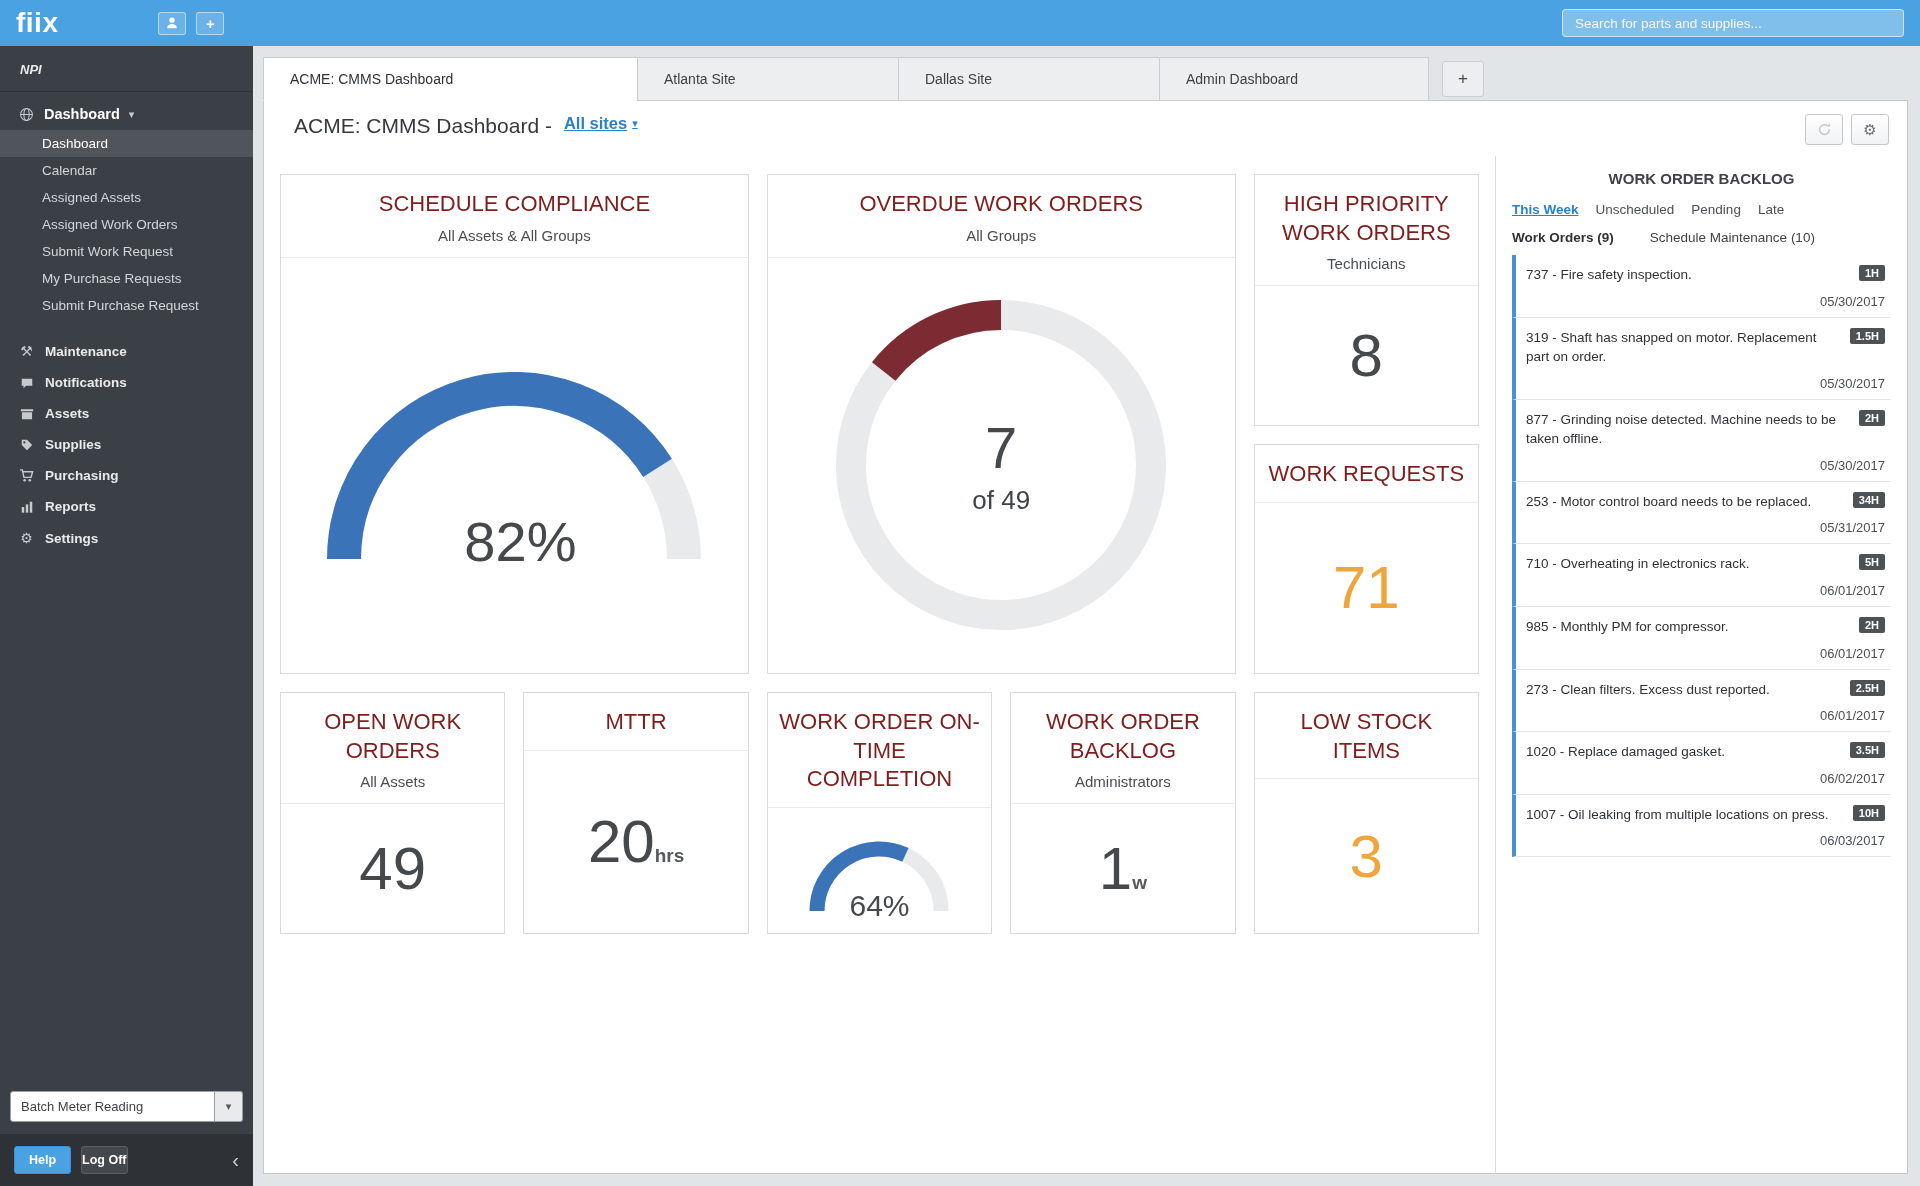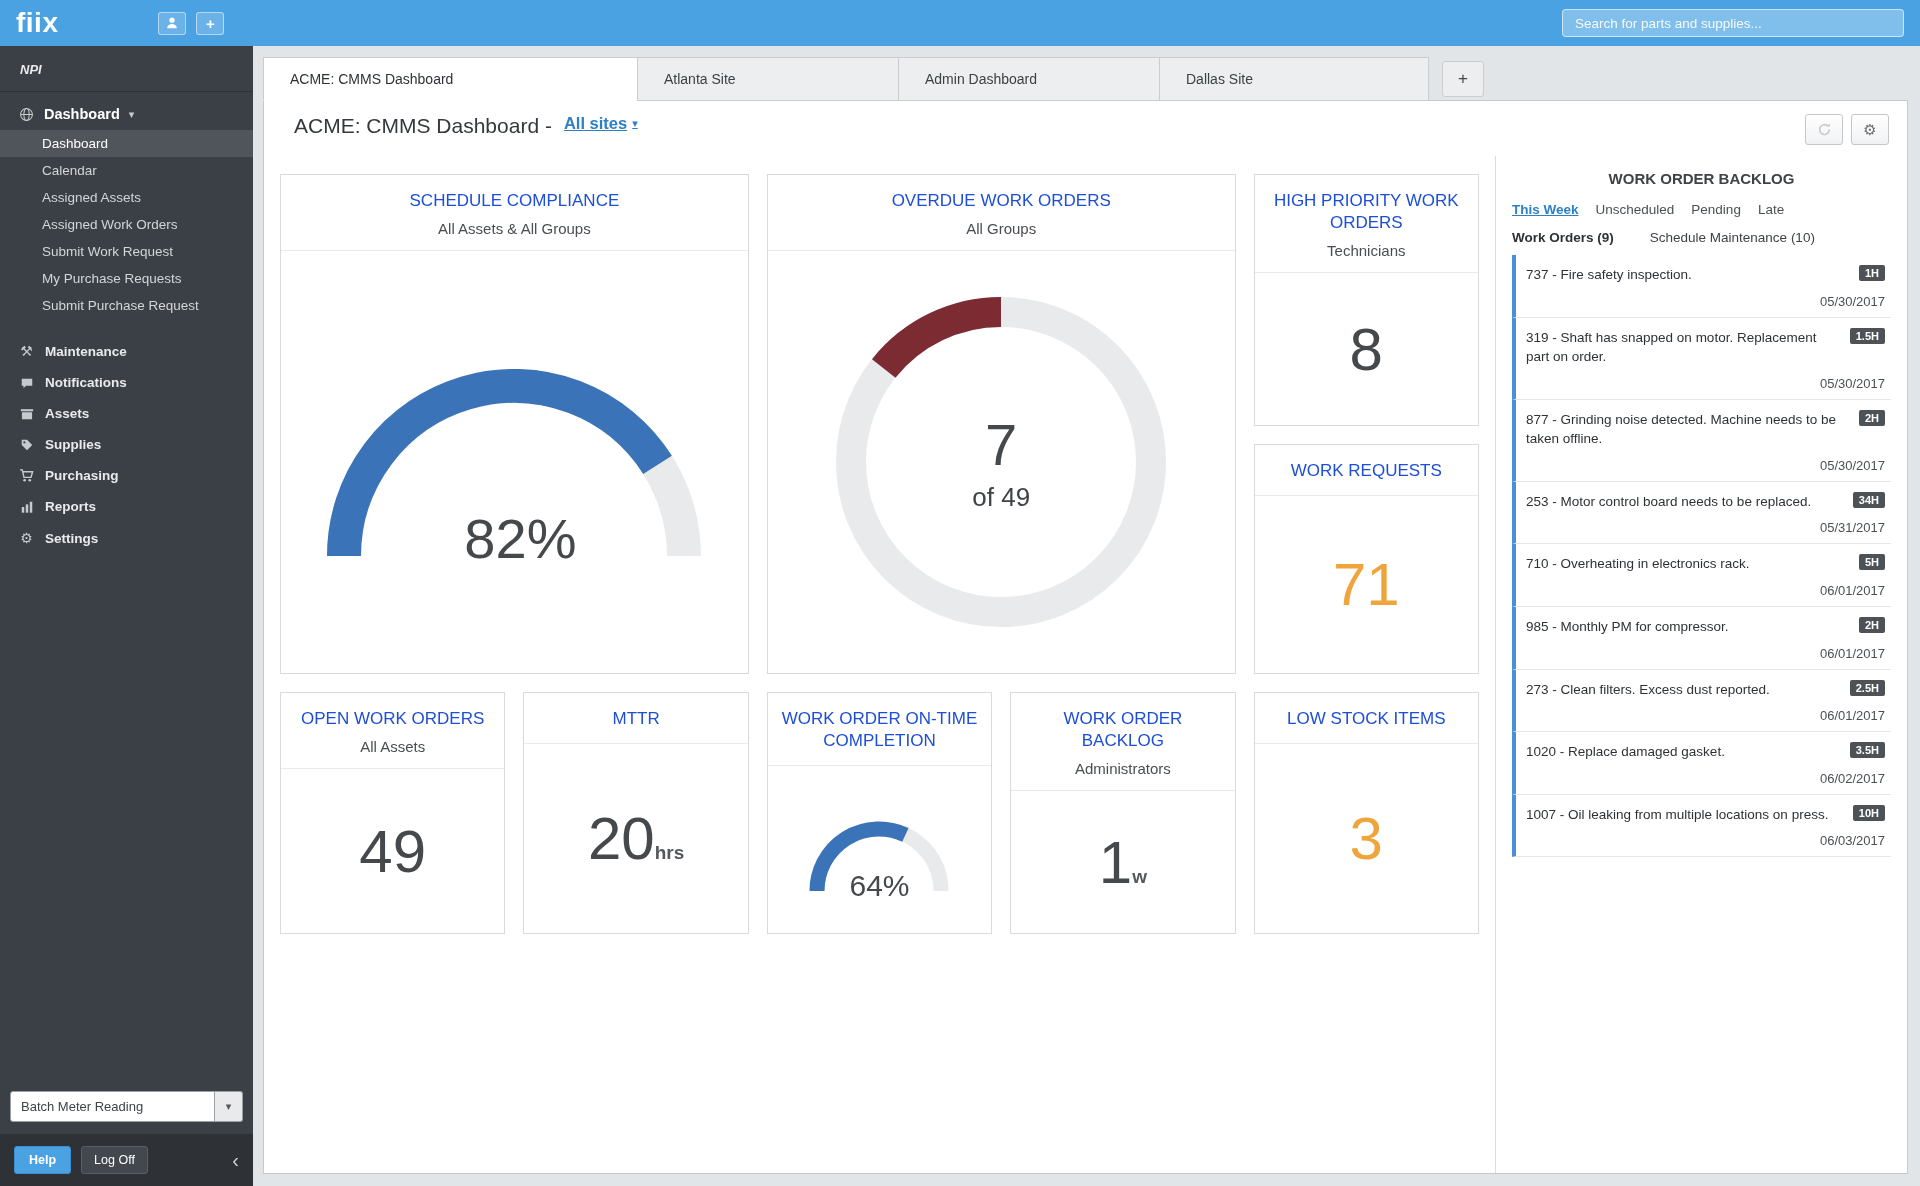--- a/index.html
+++ b/index.html
@@ -35,21 +35,21 @@
   .mainnav li { display:flex; align-items:center; gap:10px; padding:8px 18px; font-weight:700;
                 color:#e8eaec; font-size:13.5px; cursor:pointer; }
   .sidebar-spacer { flex:1; }
   .batch-row { padding:12px 10px; display:flex; }
   .batch-main { flex:1; background:#fff; border:1px solid #9aa0a5; border-radius:3px 0 0 3px;
                 padding:7px 10px; font-size:13px; color:#3f4448; text-align:left; }
   .batch-caret { width:28px; background:#e8eaec; border:1px solid #9aa0a5; border-left:none;
                  border-radius:0 3px 3px 0; color:#555a5e; font-size:11px; }
   .footer-row { background:#2e3236; padding:12px 14px; display:flex; align-items:center; gap:10px; }
   .help-btn { background:#4aa2e2; border:1px solid #3d8fd0; color:#fff; border-radius:3px; padding:6px 14px; font-size:12.5px; font-weight:700; }
-  .logoff-btn { background:#43484e; border:1px solid #585e64; color:#fff; border-radius:3px; padding:6px 12px; font-size:12.5px; font-weight:400; }
+  .logoff-btn { background:#43484e; border:1px solid #585e64; color:#fff; border-radius:3px; padding:6px 0; font-size:12.5px; font-weight:700; }
   .collapse-btn { margin-left:auto; background:transparent; border:none; color:#cfd3d6; font-size:20px; line-height:1; }
 
   
   .main { flex:1; display:flex; flex-direction:column; padding:10px 12px 12px 10px; min-width:0; }
   .tabbar { display:flex; align-items:flex-end; height:45px; position:relative; z-index:2; margin-bottom:-1px; }
   .tab { height:44px; display:flex; align-items:center; padding:0 26px; background:#eceeef;
          border:1px solid #c9cdd1; margin-right:-1px; font-size:14px; color:#3c4145; cursor:pointer; white-space:nowrap; }
   .tab:nth-child(1) { min-width:375px; }
   .tab:nth-child(2), .tab:nth-child(3) { min-width:262px; }
   .tab:nth-child(4) { min-width:270px; }
@@ -70,21 +70,21 @@
 
   
   .widgets { flex:1; padding:18px 16px; display:grid; grid-template-columns:repeat(5,1fr);
              grid-template-rows:500px 242px; gap:18px; align-content:start; min-width:0; }
   .card { background:#fff; border:1px solid #d7dbde; display:flex; flex-direction:column; overflow:hidden; }
   .span2 { grid-column:span 2; }
   .stack5 { display:flex; flex-direction:column; gap:18px; }
   .stack5 .card:first-child { height:252px; }
   .stack5 .card:last-child { flex:1; }
   .card-head { padding:15px 10px 13px; text-align:center; border-bottom:1px solid #e8ebed; }
-  .card-title { font-size:17px; color:#1d4ed8; line-height:1.3; }
+  .card-title { font-size:22px; color:#7f1d1d; line-height:1.3; }
   .card-sub { font-size:15px; color:#4a4e52; margin-top:8px; }
   .card-body { flex:1; position:relative; display:flex; align-items:center; justify-content:center; }
 
   .big-num { font-size:60px; color:#46494c; }
   .orange { color:#f0a43c; }
   .num-row { display:flex; align-items:baseline; }
   .num-unit { font-size:19px; font-weight:700; color:#55595c; }
 
   .gauge-wrap { position:relative; width:420px; height:222px; }
   .gauge-label { position:absolute; left:12px; right:0; bottom:2px; text-align:center; font-size:56px; color:#46494c; }
@@ -239,22 +239,22 @@
           <span>‹</span>
         </button>
       </div>
     </aside>
 
     <main class="main">
 
       <div class="tabbar">
         <div class="tab active">ACME: CMMS Dashboard</div>
         <div class="tab">Atlanta Site</div>
+        <div class="tab">Dallas Site</div>
         <div class="tab">Admin Dashboard</div>
-        <div class="tab">Dallas Site</div>
         <button class="add-tab">+</button>
       </div>
 
       <section class="panel">
 
         <div class="panel-header">
           <span class="ph-title">ACME: CMMS Dashboard -</span>
           <button class="ph-link">
             <span>All sites</span>
             <span class="caret">▾</span>

